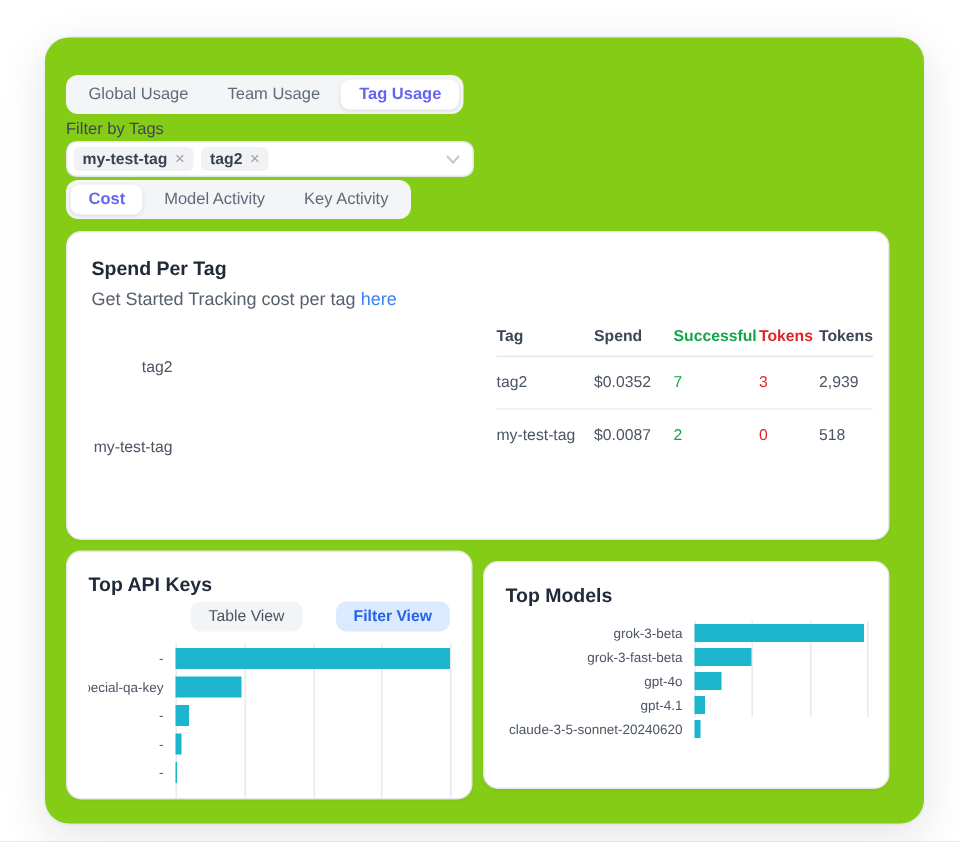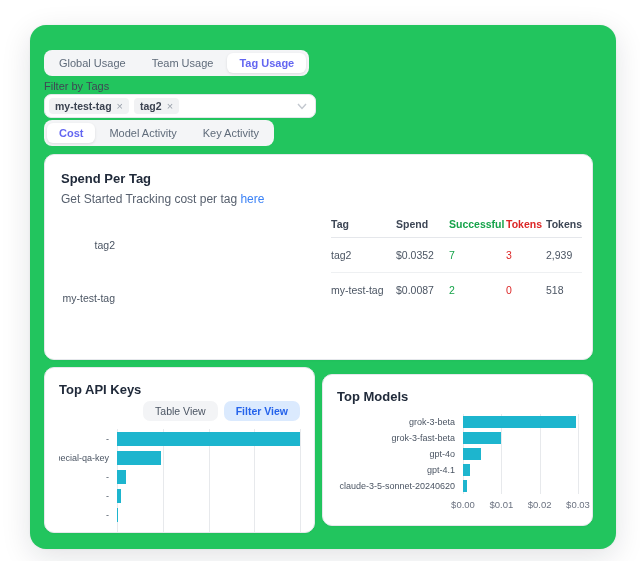--- a/index.html
+++ b/index.html
@@ -1,20 +1,20 @@
 <!DOCTYPE html>
 <html><head>
 <meta charset="utf-8">
 <style>
   * { margin:0; padding:0; box-sizing:border-box; }
   html,body { width:640px; height:561px; background:#ffffff; font-family:"Liberation Sans", sans-serif; }
   .stage { position:relative; width:640px; height:561px; overflow:hidden; }
   .window {
     position:absolute; left:30px; top:25px; width:586px; height:524px;
-    background:#22c55e; border-radius:16px;
+    background:#84cc16; border-radius:16px;
     box-shadow:0 8px 30px rgba(15,23,42,.12), 0 0 2px rgba(15,23,42,.08);
     padding:25px 23px 9px 14px;
   }
 
   
   .tabbar { display:inline-flex; background:#f4f5f7; border-radius:8px; padding:3px; gap:2px; }
   .tab { font-size:11px; color:#5f6b7a; padding:4px 12px; border-radius:6px; cursor:pointer; white-space:nowrap; }
   .tab.active { background:#fff; color:#6366f1; font-weight:700; box-shadow:0 1px 3px rgba(0,0,0,.10); }
 
   .filter-label { font-size:11px; color:#3f4754; margin-top:4px; height:13px; }
@@ -61,21 +61,21 @@
   .t-head, .t-row { display:grid; grid-template-columns:65px 53px 57px 40px 1fr; font-size:10.5px; }
   .t-head { font-weight:700; color:#3d4655; padding-bottom:7px; border-bottom:1px solid #e5e7eb; }
   .t-row { color:#4b5563; padding:11px 0; border-bottom:1px solid #eef0f2; }
   .t-row:last-child { border-bottom:none; }
   .col-green { color:#16a34a; }
   .col-red { color:#dc2626; }
 
   .bottom-row { display:flex; gap:7px; margin-top:7px; align-items:flex-start; }
   .card2 { width:271px; height:166px; padding:14px; overflow:hidden; flex:none; }
   .card3 { width:271px; height:152px; padding:14px; margin-top:7px; flex:none; }
-  .view-btns { display:flex; justify-content:flex-end; gap:6px; margin-top:4px; }
+  .view-btns { display:flex; justify-content:flex-end; gap:22px; margin-top:4px; }
   .vbtn { font-size:10.5px; padding:4px 12px; border-radius:7px; border:none; cursor:pointer;
           background:#f3f4f6; color:#4b5563; font-family:inherit; }
   .vbtn.active { background:#dbeafe; color:#2563eb; font-weight:700; }
 </style>
 </head>
 <body>
 
 <div class="stage">
   <div class="window">
 
@@ -214,25 +214,19 @@
               </div>
               <div class="bc-row">
                 <div class="bc-bar" style="width: 15.3333%; background: rgb(29, 181, 206);"></div>
               </div>
               <div class="bc-row">
                 <div class="bc-bar" style="width: 6.33333%; background: rgb(29, 181, 206);"></div>
               </div>
               <div class="bc-row">
                 <div class="bc-bar" style="width: 3.66667%; background: rgb(29, 181, 206);"></div>
               </div>
-              <div class="bc-ticks">
-                <span style="left: 0%;">$0.00</span>
-                <span style="left: 33.3333%;">$0.01</span>
-                <span style="left: 66.6667%;">$0.02</span>
-                <span style="left: 100%;">$0.03</span>
-              </div>
             </div>
         </div>
       </div>
     </div>
 
   </div>
 </div>
 
 </body></html>

